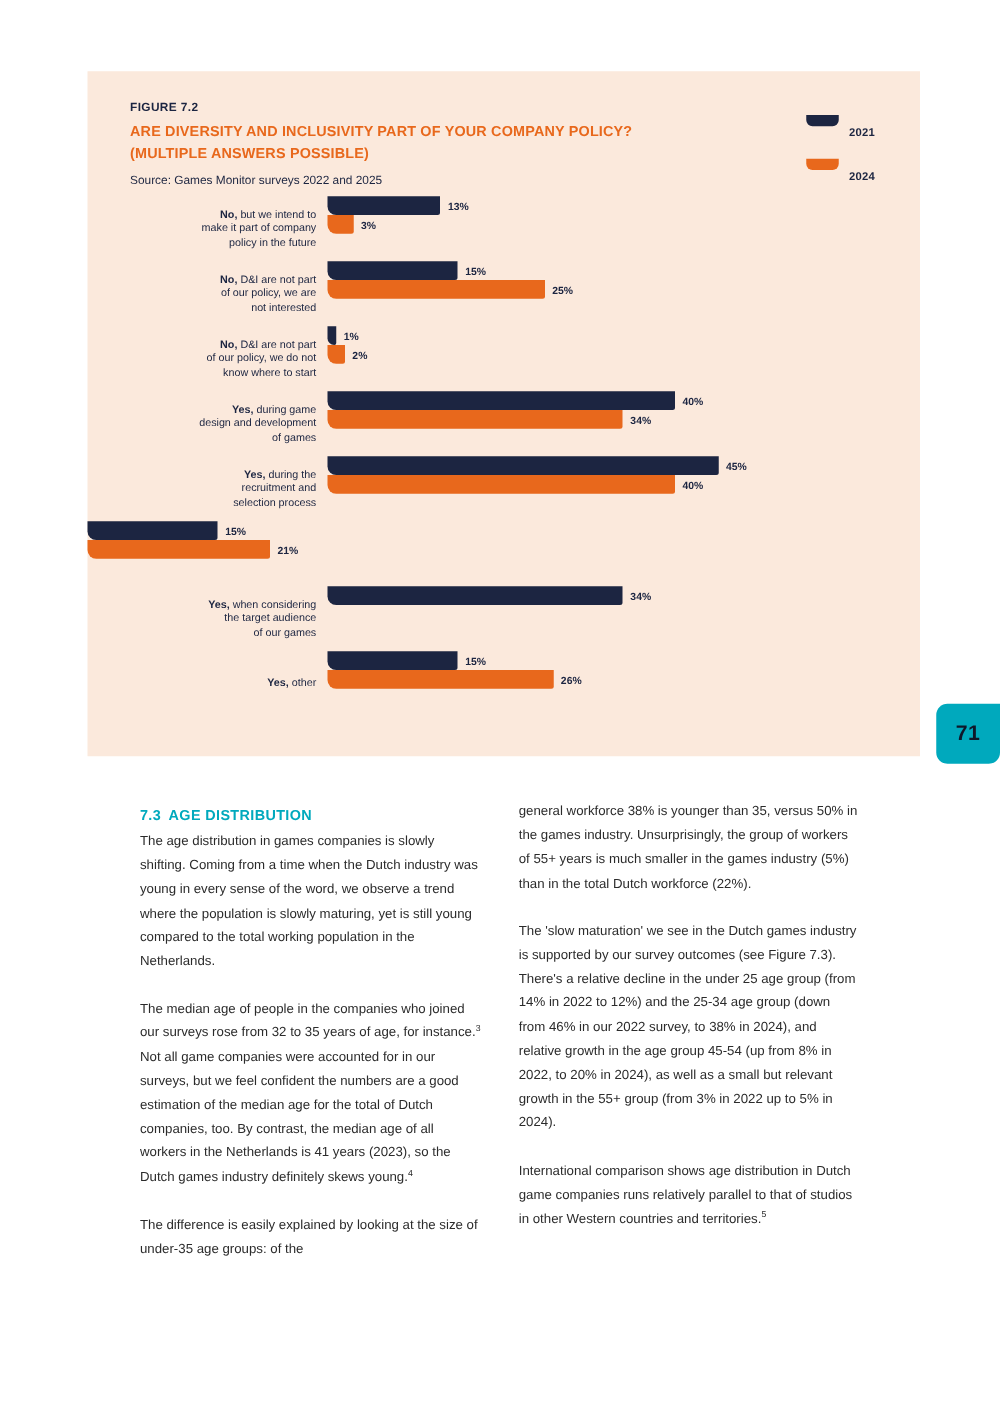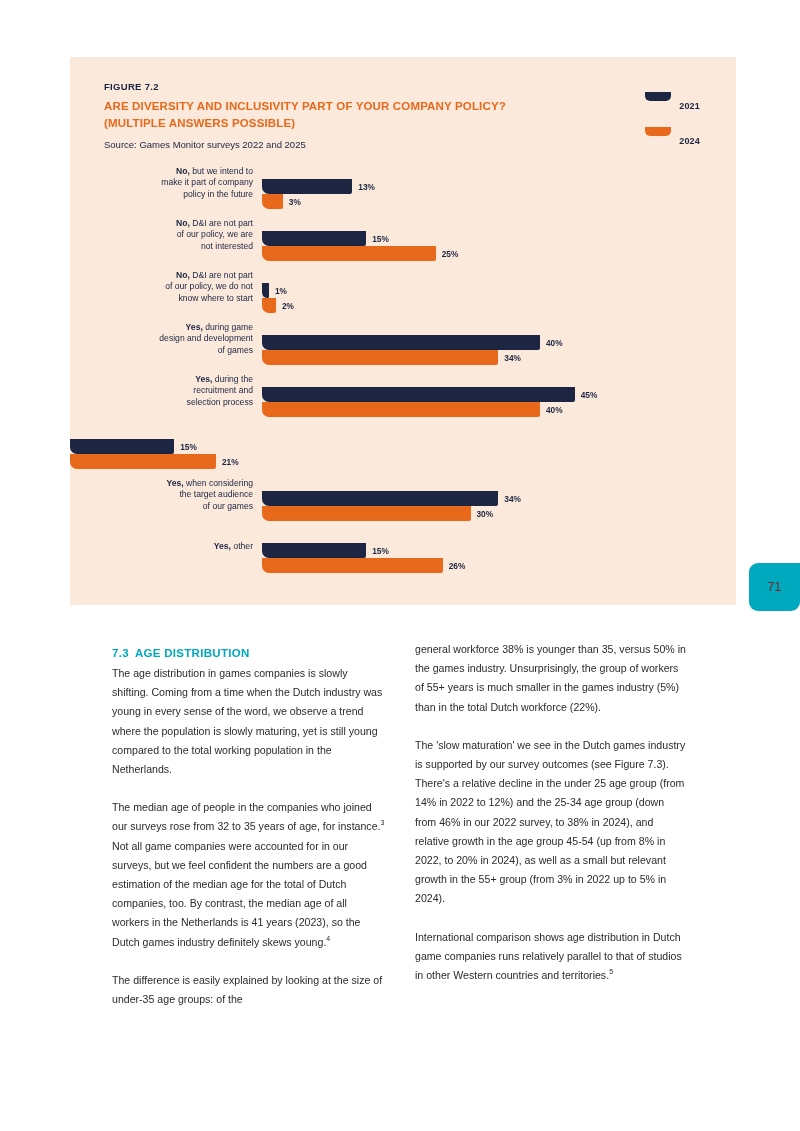--- a/index.html
+++ b/index.html
@@ -105,21 +105,21 @@
     color: #1c2541;
     flex: 0 0 auto;
   }
   .row-label b { font-weight: bold; text-align: right; }
   .bars-area {
     position: relative;
     flex: 1 1 auto;
     height: 100%;
     display: flex;
     flex-direction: column;
-    justify-content: flex-end;
+    justify-content: flex-start;
   }
   .bar-line {
     display: flex;
     align-items: center;
     height: 15px;
   }
   .bar {
     height: 15px;
     border-bottom-left-radius: 7px;
     border-bottom-right-radius: 2px;
@@ -143,23 +143,23 @@
     height: 48px;
     background: #00a9bd;
     border-top-left-radius: 9px;
     border-bottom-left-radius: 9px;
     border-bottom-right-radius: 9px;
     display: flex;
     align-items: center;
     justify-content: center;
   }
   #page-number {
-    color: #7f1d1d;
-    font-size: 12px;
-    font-weight: normal;
+    color: #0f172a;
+    font-size: 17px;
+    font-weight: bold;
     letter-spacing: 0.4px;
   }
 
   
   #body-columns {
     position: absolute;
     left: 112px;
     top: 640px;
     width: 576px;
     display: flex;
@@ -292,24 +292,20 @@
             <span class="bar-value">21%</span>
           </div>
         </div>
       </div>
       <div class="chart-row">
         <div class="row-label"><span><b>Yes,</b> when considering</span><br><span>the target audience</span><br><span>of our games</span></div>
         <div class="bars-area">
           <div class="bar-line">
             <div class="bar bar-2021" style="width: 236.3px;"></div>
             <span class="bar-value">34%</span>
-          </div>
-          <div class="bar-line">
-            <div class="bar bar-2024" style="width: 208.5px;"></div>
-            <span class="bar-value">30%</span>
           </div>
         </div>
       </div>
       <div class="chart-row">
         <div class="row-label"><span><b>Yes,</b> other</span></div>
         <div class="bars-area">
           <div class="bar-line">
             <div class="bar bar-2021" style="width: 104.25px;"></div>
             <span class="bar-value">15%</span>
           </div>

